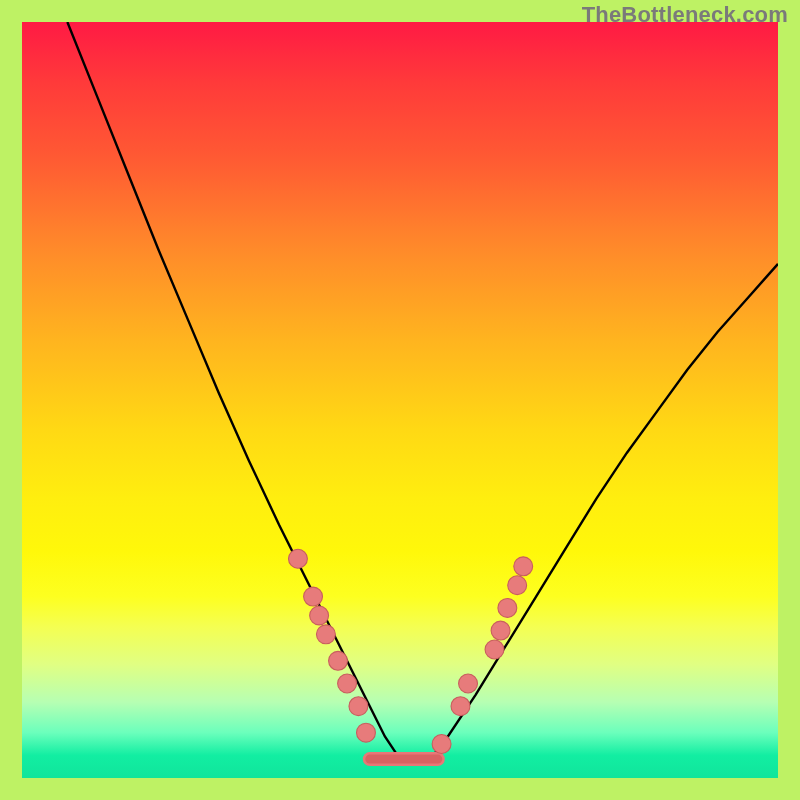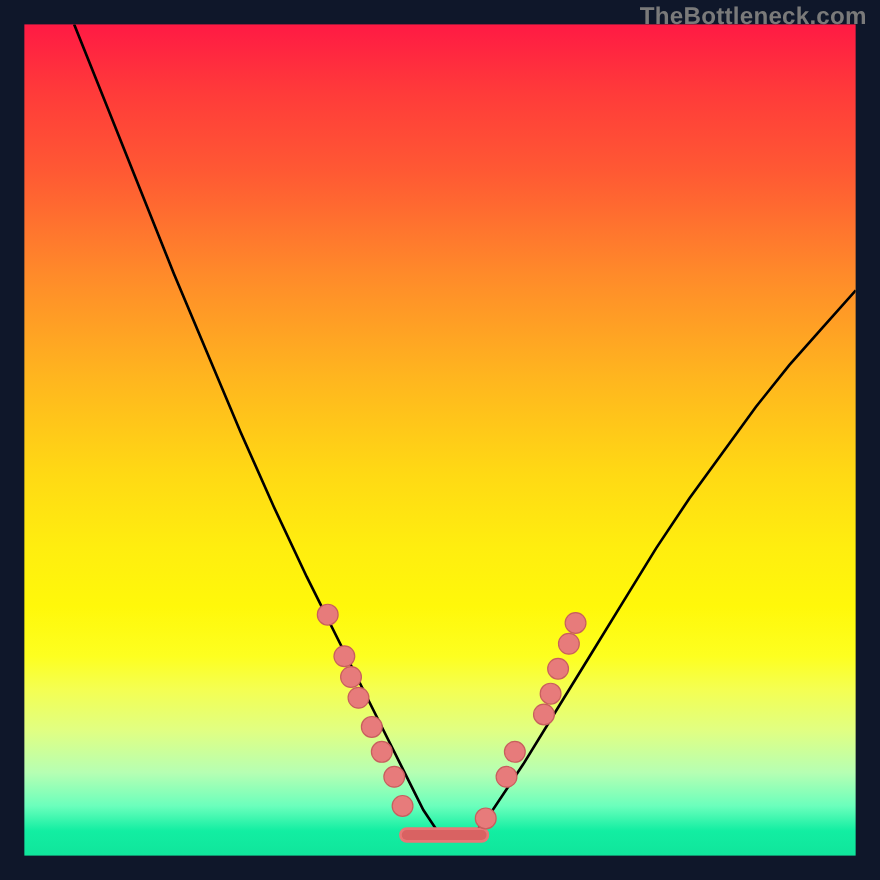--- a/index.html
+++ b/index.html
@@ -1,20 +1,20 @@
 <!DOCTYPE html>
 <html><head>
 <meta charset="utf-8">
 <style>
   * { margin: 0; padding: 0; box-sizing: border-box; }
   html, body { width: 800px; height: 800px; overflow: hidden; background: #000; }
   .frame {
     width: 800px;
     height: 800px;
-    background: #0f172a;
+    background: #bef264;
     position: relative;
   }
   .plot {
     position: absolute;
     left: 22px;
     top: 22px;
     width: 756px;
     height: 756px;
     overflow: hidden;
   }

